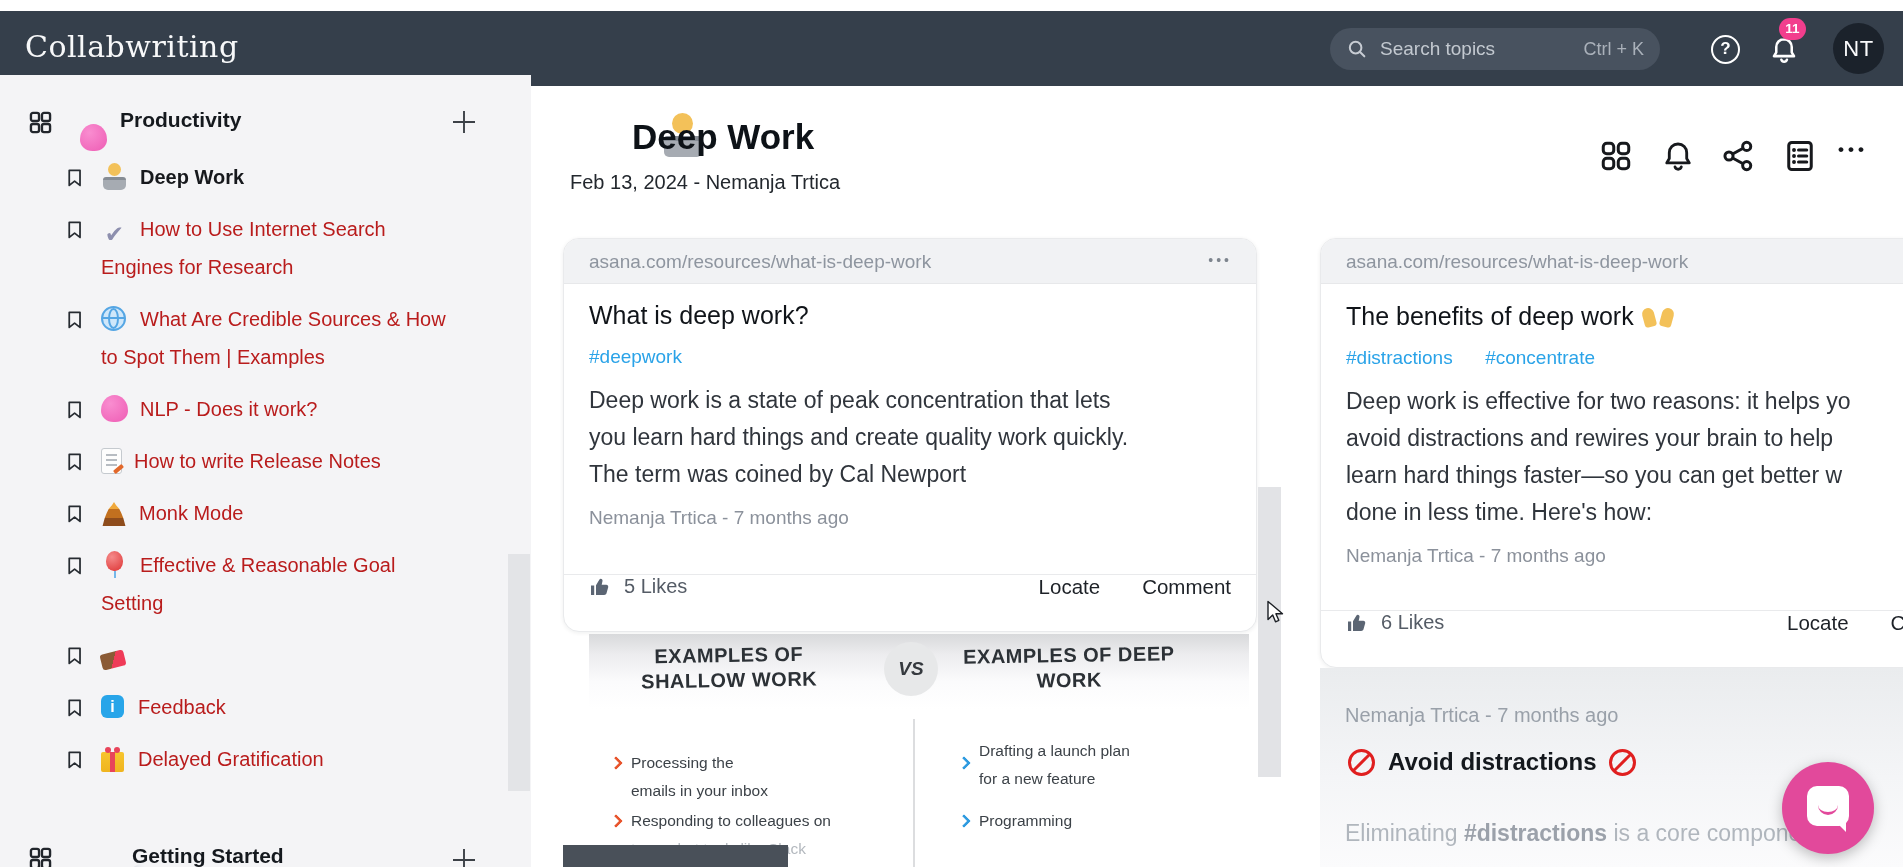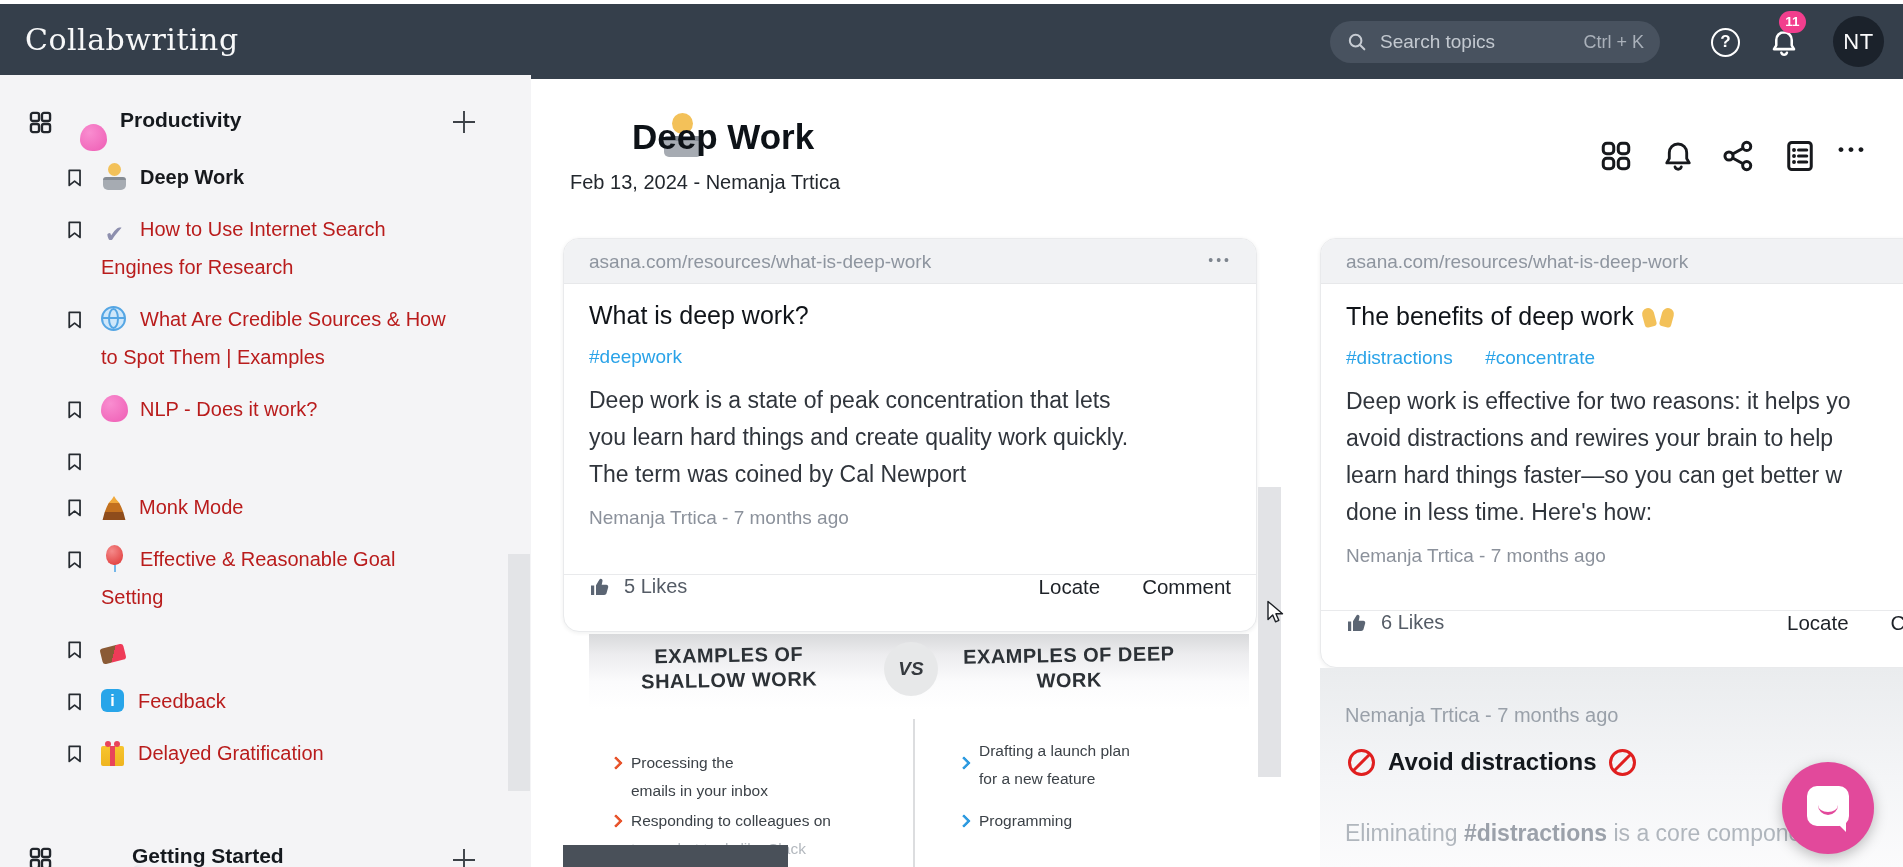--- a/index.html
+++ b/index.html
@@ -1,21 +1,21 @@
 <!DOCTYPE html>
 <html><head>
 <meta charset="utf-8">
 <style>
   html,body{margin:0;padding:0;}
   .stage{position:relative;width:1903px;height:867px;overflow:hidden;background:#fff;
          font-family:"Liberation Sans",sans-serif;color:#20242a;}
   .abs{position:absolute;}
 
   
-  .topbar{position:absolute;left:0;top:4px;width:1903px;height:75px;background:#353f4b;}
+  .topbar{position:absolute;left:0;top:11px;width:1903px;height:75px;background:#353f4b;}
   .logo{position:absolute;left:25px;top:18px;font-family:"DejaVu Serif",serif;
         font-size:30px;color:#f7f8f9;letter-spacing:.5px;}
   .searchbox{position:absolute;left:1330px;top:17px;width:330px;height:42px;border-radius:21px;
         background:#48525f;display:flex;align-items:center;padding:0 16px;box-sizing:border-box;}
   .search-ph{color:#c3c9d0;font-size:19px;margin-left:12px;flex:1;}
   .search-kbd{color:#aab1ba;font-size:18px;}
   .help-btn{position:absolute;left:1711px;top:24px;width:29px;height:29px;border-radius:50%;
         border:2.5px solid #fff;box-sizing:border-box;color:#fff;font-size:17px;font-weight:700;
         text-align:center;line-height:24px;}
   .bell-btn{position:absolute;left:1768px;top:23px;width:32px;height:32px;}
@@ -239,20 +239,21 @@
       <svg class="bm" width="21" height="25" viewBox="0 0 24 24" fill="none" stroke="#262b31" stroke-width="2" stroke-linejoin="round">
           <path d="M6 3.8h12.3V21l-6.2-4.8L6 21z"></path>
         </svg>
       <div class="sb-label"><span class="emo e-brain" title="🧠"></span><span>NLP - Does it work?</span></div>
     </div>
 
     <div class="sb-item">
       <svg class="bm" width="21" height="25" viewBox="0 0 24 24" fill="none" stroke="#262b31" stroke-width="2" stroke-linejoin="round">
           <path d="M6 3.8h12.3V21l-6.2-4.8L6 21z"></path>
         </svg>
+      <div class="sb-label"><span class="emo e-memo" title="📝"></span><span>How to write Release Notes</span></div>
     </div>
 
     <div class="sb-item">
       <svg class="bm" width="21" height="25" viewBox="0 0 24 24" fill="none" stroke="#262b31" stroke-width="2" stroke-linejoin="round">
           <path d="M6 3.8h12.3V21l-6.2-4.8L6 21z"></path>
         </svg>
       <div class="sb-label"><span class="emo e-temple" title="🛕"></span><span>Monk Mode</span></div>
     </div>
 
     <div class="sb-item">

